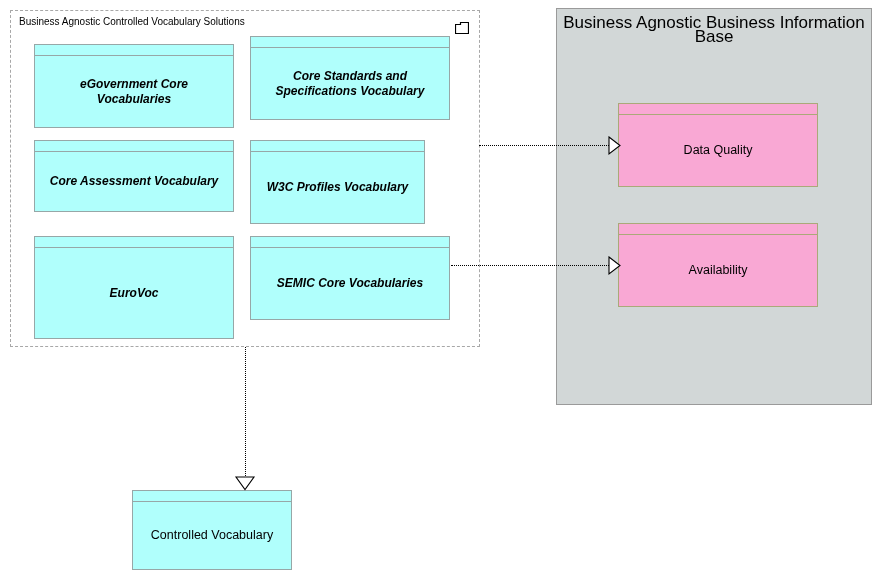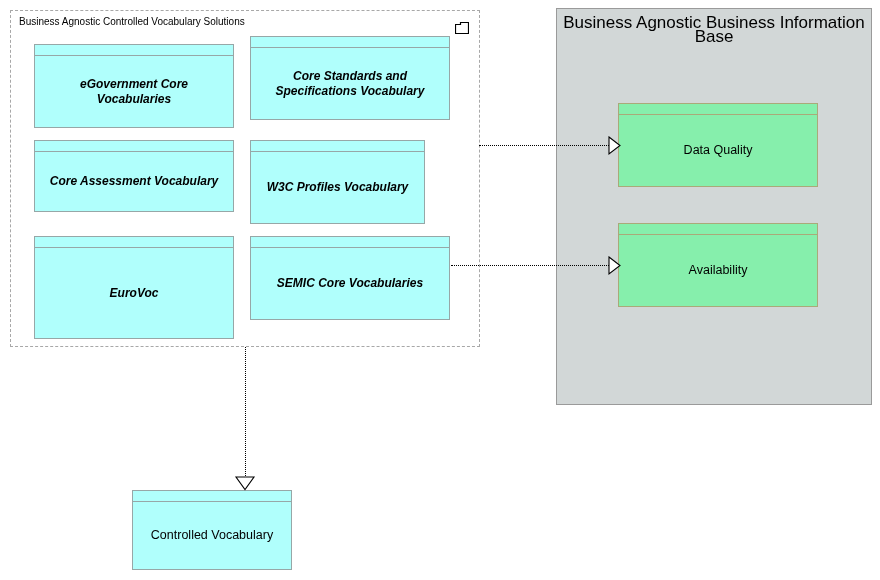--- a/index.html
+++ b/index.html
@@ -93,21 +93,21 @@
     font-weight: bold;
   }
   .node.plain .label {
     font-style: normal;
     font-weight: normal;
     font-size: 12.5px;
   }
 
   .node.yellow {
     border: 1px solid #aaa979;
-    background: #86efac;
+    background: #f9a8d4;
   }
   .node.yellow .strip {
     border-bottom: 1px solid #aaa979;
   }
 
   
   .conn-h {
     position: absolute;
     height: 0;
     border-top: 1px dotted #000000;

